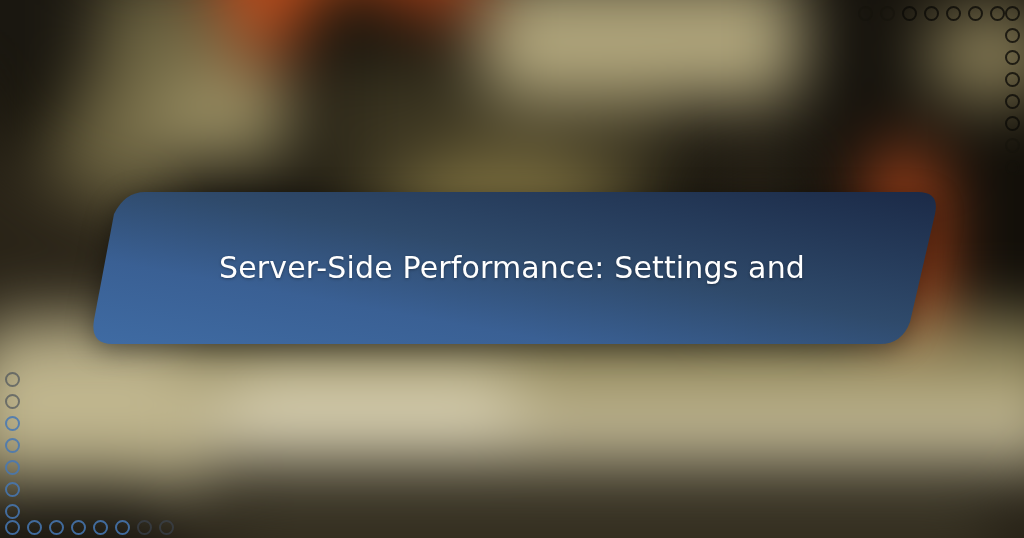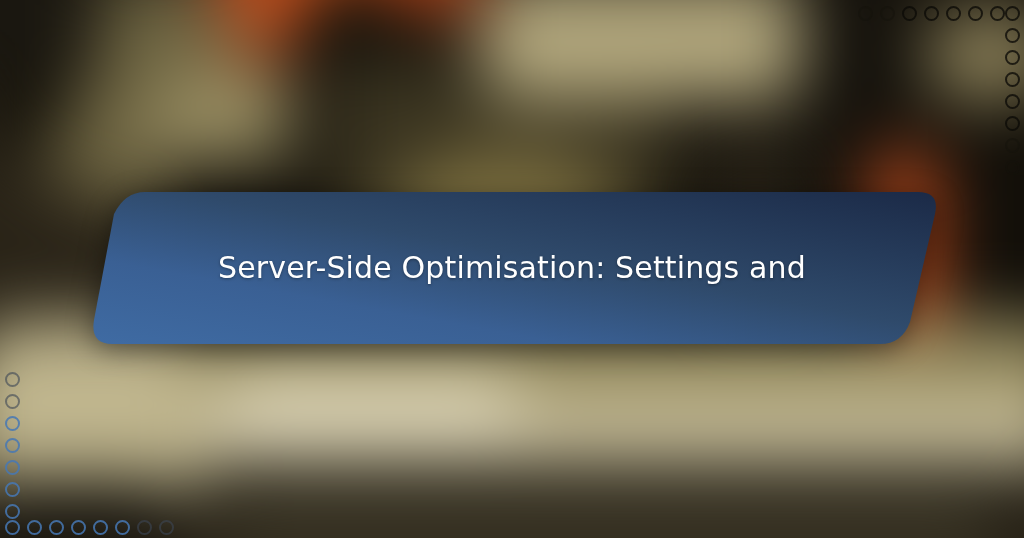--- a/index.html
+++ b/index.html
@@ -197,18 +197,18 @@
         L 790,174
         Q 812,174 820,152
         L 845,44
         Q 850,22 828,22
         Z" fill="url(#bannerGrad)"></path>
     </svg>
   </div>
 
   <div id="banner-text">
     <span>
-      <span>Server-Side Optimisation: Settings and</span>
+      <span>Server-Side Performance: Settings and</span>
       <br>
     </span>
   </div>
 
 </div>
 
 </body></html>

